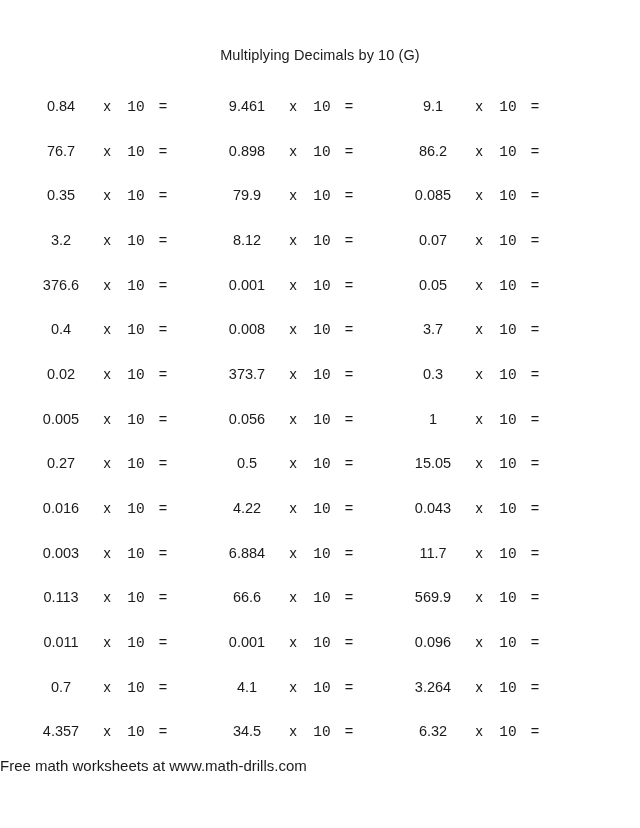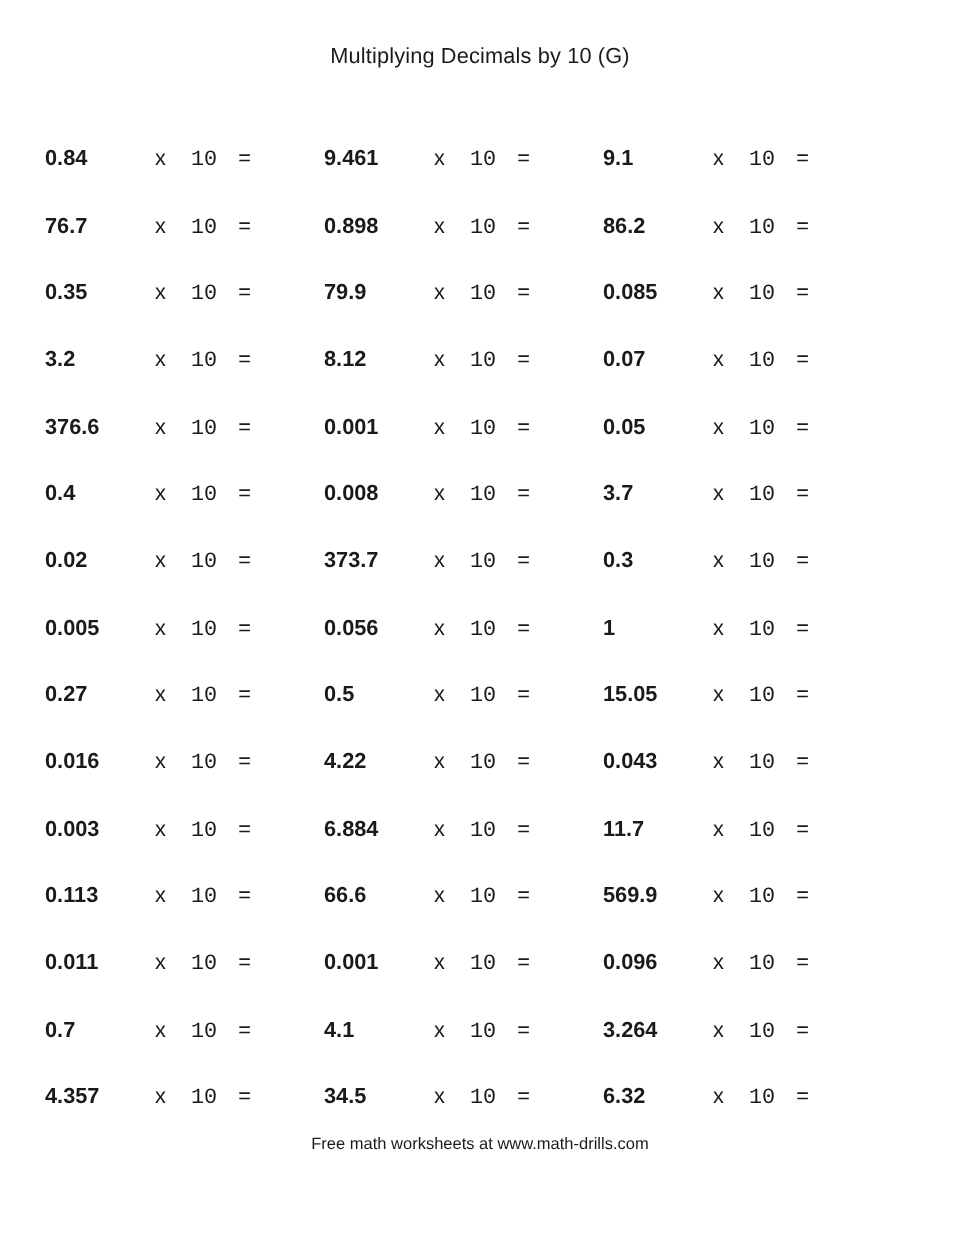--- a/index.html
+++ b/index.html
@@ -16,21 +16,21 @@
   }
   .page {
     position: relative;
     width: 640px;
     height: 828px;
     background: #ffffff;
     box-sizing: border-box;
   }
   .worksheet-title {
     position: absolute;
-    top: 30px;
+    top: 47px;
     left: 0;
     width: 640px;
     text-align: center;
     font-size: 14.5px;
     letter-spacing: 0.1px;
     color: #1a1a1a;
   }
   .problem-grid {
     position: absolute;
     top: 84px;
@@ -48,23 +48,22 @@
   .problem-cell {
     display: flex;
     flex-direction: row;
     align-items: baseline;
     width: 186px;
     font-size: 14.5px;
     color: #1a1a1a;
   }
   .operand {
     width: 62px;
-    text-align: left;
+    text-align: center;
     white-space: nowrap;
-    font-weight: bold;
   }
   .op-symbol {
     width: 30px;
     text-align: center;
   }
   .multiplier {
     width: 28px;
     text-align: center;
     font-family: Liberation Mono, monospace;
   }
@@ -74,22 +73,22 @@
   }
   .answer-blank {
     flex: 1 1 auto;
     min-width: 0;
   }
   .worksheet-footer {
     position: absolute;
     top: 757px;
     left: 0;
     width: 640px;
-    text-align: center;
-    font-size: 11px;
+    text-align: left;
+    font-size: 15px;
     color: #1a1a1a;
   }
 </style>
 </head>
 <body>
 
 <div class="page">
 
   <div class="worksheet-title">Multiplying Decimals by 10 (G)</div>
 

